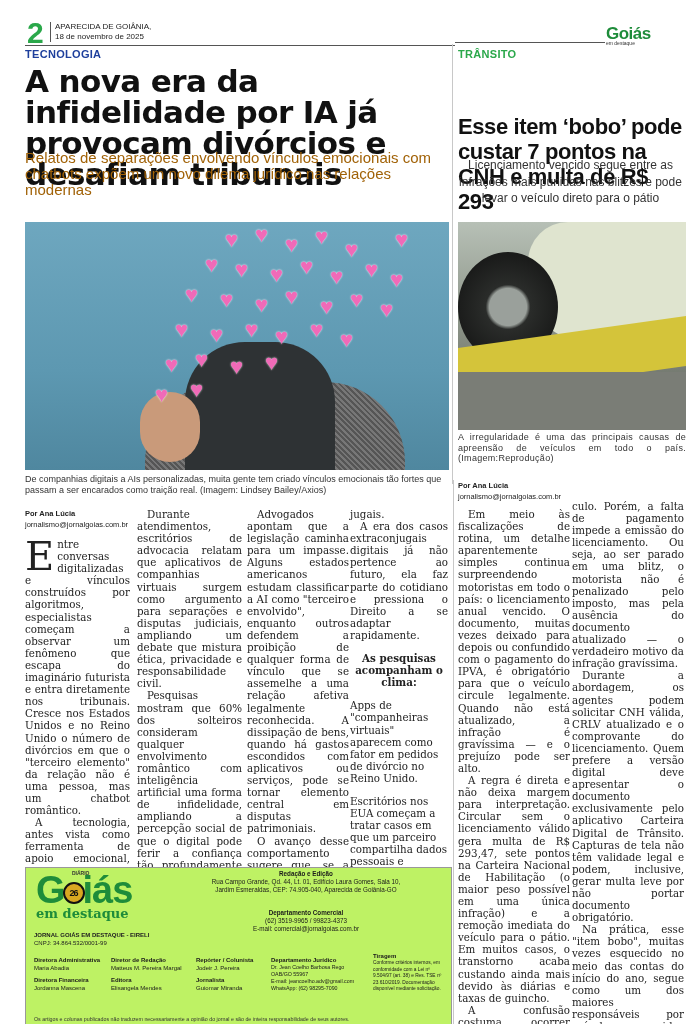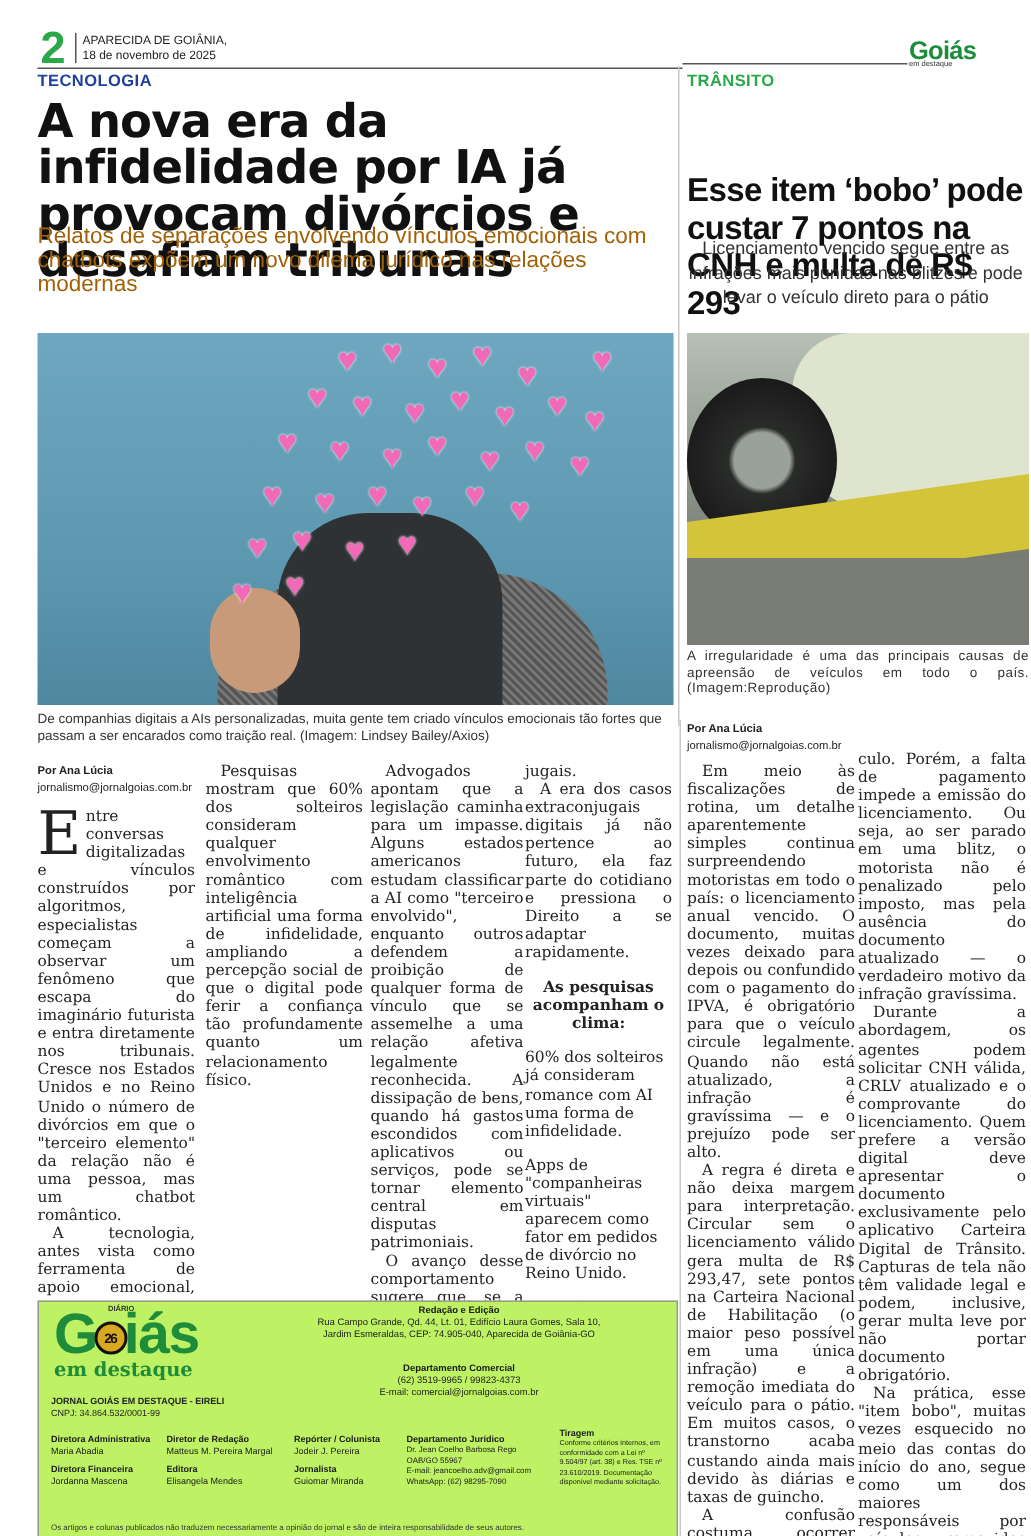--- a/index.html
+++ b/index.html
@@ -152,31 +152,31 @@
 <div class="abs byline by2">
   <b>Por Ana Lúcia</b><br>
   <span>jornalismo@jornalgoias.com.br</span>
 </div>
 
 <div class="abs col c1">
   <p class="noind"><span class="dropcap">E</span><span>ntre conversas digitalizadas e vínculos construídos por algoritmos, especialistas começam a observar um fenômeno que escapa do imaginário futurista e entra diretamente nos tribunais. Cresce nos Estados Unidos e no Reino Unido o número de divórcios em que o "terceiro elemento" da relação não é uma pessoa, mas um chatbot romântico.</span></p>
   <p>A tecnologia, antes vista como ferramenta de apoio emocional, passou a ser encarada por muitos casais como um fator de traição, especialmente quando há confidências, gastos</p>
 </div>
 <div class="abs col c2">
+  <p>Durante atendimentos, escritórios de advocacia relatam que aplicativos de companhias virtuais surgem como argumento para separações e disputas judiciais, ampliando um debate que mistura ética, privacidade e responsabilidade civil.</p>
   <p>Pesquisas mostram que 60% dos solteiros consideram qualquer envolvimento romântico com inteligência artificial uma forma de infidelidade, ampliando a percepção social de que o digital pode ferir a confiança tão profundamente quanto um relacionamento físico.</p>
 </div>
 <div class="abs col c3">
   <p>Advogados apontam que a legislação caminha para um impasse. Alguns estados americanos estudam classificar a AI como "terceiro envolvido", enquanto outros defendem a proibição de qualquer forma de vínculo que se assemelhe a uma relação afetiva legalmente reconhecida. A dissipação de bens, quando há gastos escondidos com aplicativos ou serviços, pode se tornar elemento central em disputas patrimoniais.</p>
   <p>O avanço desse comportamento sugere que, se a pandemia impulsionou índices de separação, a inteligência artificial poderá ser o próximo catalisador de conflitos con-</p>
 </div>
 <div class="abs col c4">
   <p class="noind">jugais.</p>
   <p>A era dos casos extraconjugais digitais já não pertence ao futuro, ela faz parte do cotidiano e pressiona o Direito a se adaptar rapidamente.</p>
   <p class="subhd">As pesquisas acompanham o clima:</p>
-  <p class="lst">60% dos solteiros já consideram romance com AI uma forma de infidelidade.</p>
   <p class="lst">Apps de "companheiras virtuais" aparecem como fator em pedidos de divórcio no Reino Unido.</p>
   <p class="lst">Escritórios nos EUA começam a tratar casos em que um parceiro compartilha dados pessoais e dinheiro com bots.</p>
 </div>
 <div class="abs vline3"></div>
 
 <div class="abs col c5">
   <p>Em meio às fiscalizações de rotina, um detalhe aparentemente simples continua surpreendendo motoristas em todo o país: o licenciamento anual vencido. O documento, muitas vezes deixado para depois ou confundido com o pagamento do IPVA, é obrigatório para que o veículo circule legalmente. Quando não está atualizado, a infração é gravíssima — e o prejuízo pode ser alto.</p>
   <p>A regra é direta e não deixa margem para interpretação. Circular sem o licenciamento válido gera multa de R$ 293,47, sete pontos na Carteira Nacional de Habilitação (o maior peso possível em uma única infração) e a remoção imediata do veículo para o pátio. Em muitos casos, o transtorno acaba custando ainda mais devido às diárias e taxas de guincho.</p>
   <p>A confusão costuma ocorrer porque o IPVA atrasado, isoladamente, não gera apreensão do veí-</p>
 </div>

